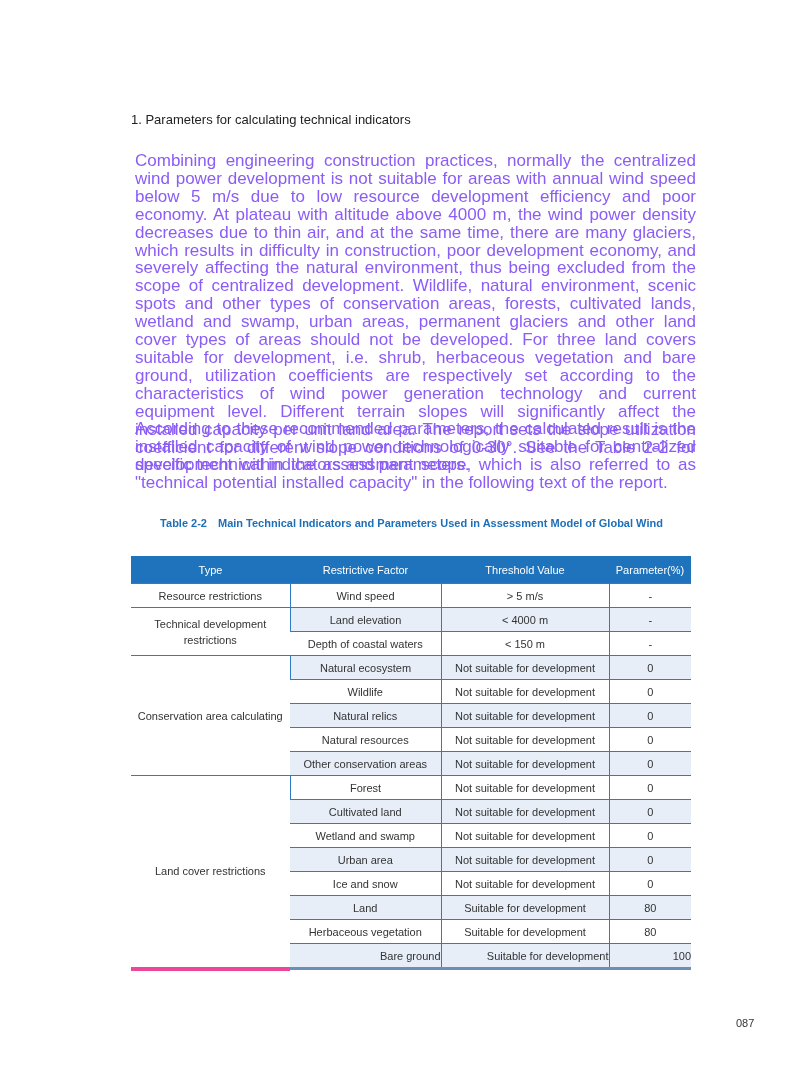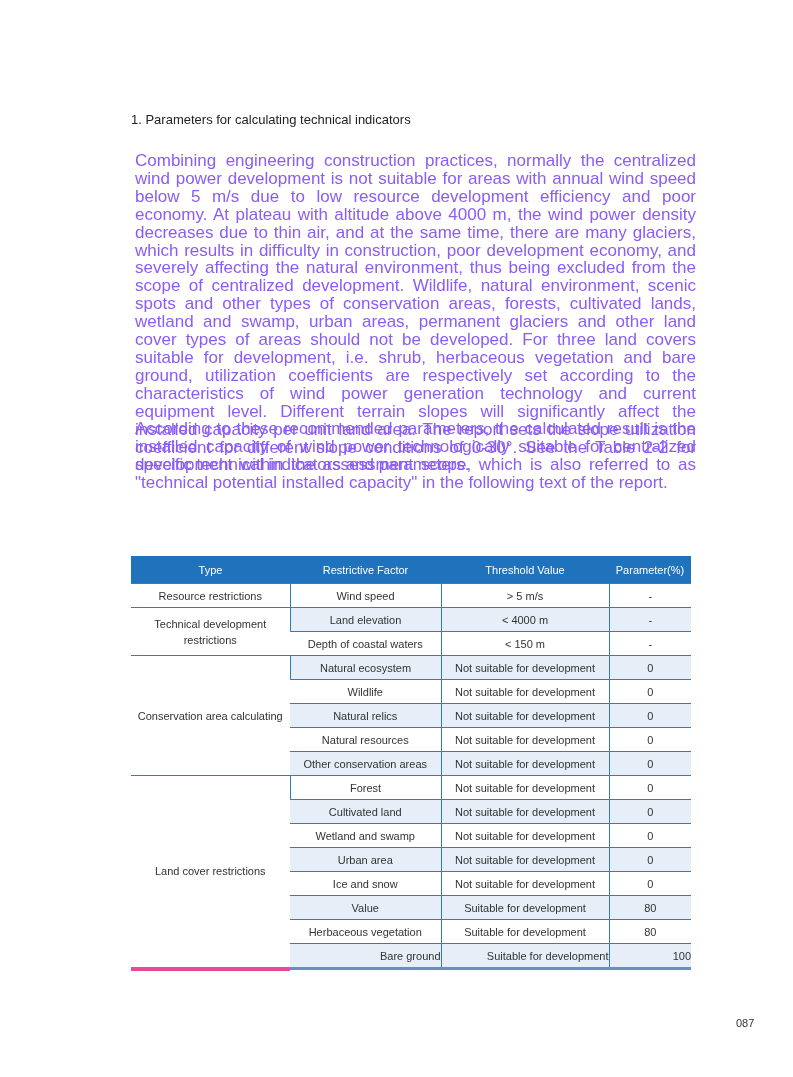--- a/index.html
+++ b/index.html
@@ -26,20 +26,21 @@
   .pagenum { position: absolute; left: 736px; top: 1017px; font-size: 11px; color: #333; }
 </style>
 </head>
 <body>
 
 <div class="heading">1. Parameters for calculating technical indicators</div>
 <p class="para p1">Combining engineering construction practices, normally the centralized wind power development is not suitable for areas with annual wind speed below 5 m/s due to low resource development efficiency and poor economy. At plateau with altitude above 4000 m, the wind power density decreases due to thin air, and at the same time, there are many glaciers, which results in difficulty in construction, poor development economy, and severely affecting the natural environment, thus being excluded from the scope of centralized development. Wildlife, natural environment, scenic spots and other types of conservation areas, forests, cultivated lands, wetland and swamp, urban areas, permanent glaciers and other land cover types of areas should not be developed. For three land covers suitable for development, i.e. shrub, herbaceous vegetation and bare ground, utilization coefficients are respectively set according to the characteristics of wind power generation technology and current equipment level. Different terrain slopes will significantly affect the installed capacity per unit land area. The report sets the slope utilization coefficient for different slope conditions of 0-30°. See the Table 2-2 for specific technical indicators and parameters.</p>
 <p class="para p2">According to these recommended parameters, the calculated result is the installed capacity of wind power technologically suitable for centralized development within the assessment scope, which is also referred to as "technical potential installed capacity" in the following text of the report.</p>
 
 <div class="caption">
+  <div>Table 2-2 Main Technical Indicators and Parameters Used in Assessment Model of Global Wind</div>
 </div>
 
 <table class="t">
   <colgroup>
     <col style="width:159px">
       <col style="width:151px">
       <col style="width:168px">
       <col style="width:82px">
   </colgroup>
   <thead>
@@ -114,21 +115,21 @@
         <td class="f">Urban area</td>
         <td class="v">Not suitable for development</td>
         <td class="p">0</td>
       </tr>
       <tr>
         <td class="f">Ice and snow</td>
         <td class="v">Not suitable for development</td>
         <td class="p">0</td>
       </tr>
       <tr class="shade">
-        <td class="f">Value</td>
+        <td class="f">Land</td>
         <td class="v">Suitable for development</td>
         <td class="p">80</td>
       </tr>
       <tr>
         <td class="f">Herbaceous vegetation</td>
         <td class="v">Suitable for development</td>
         <td class="p">80</td>
       </tr>
       <tr class="shade last">
         <td class="f">Bare ground</td>

